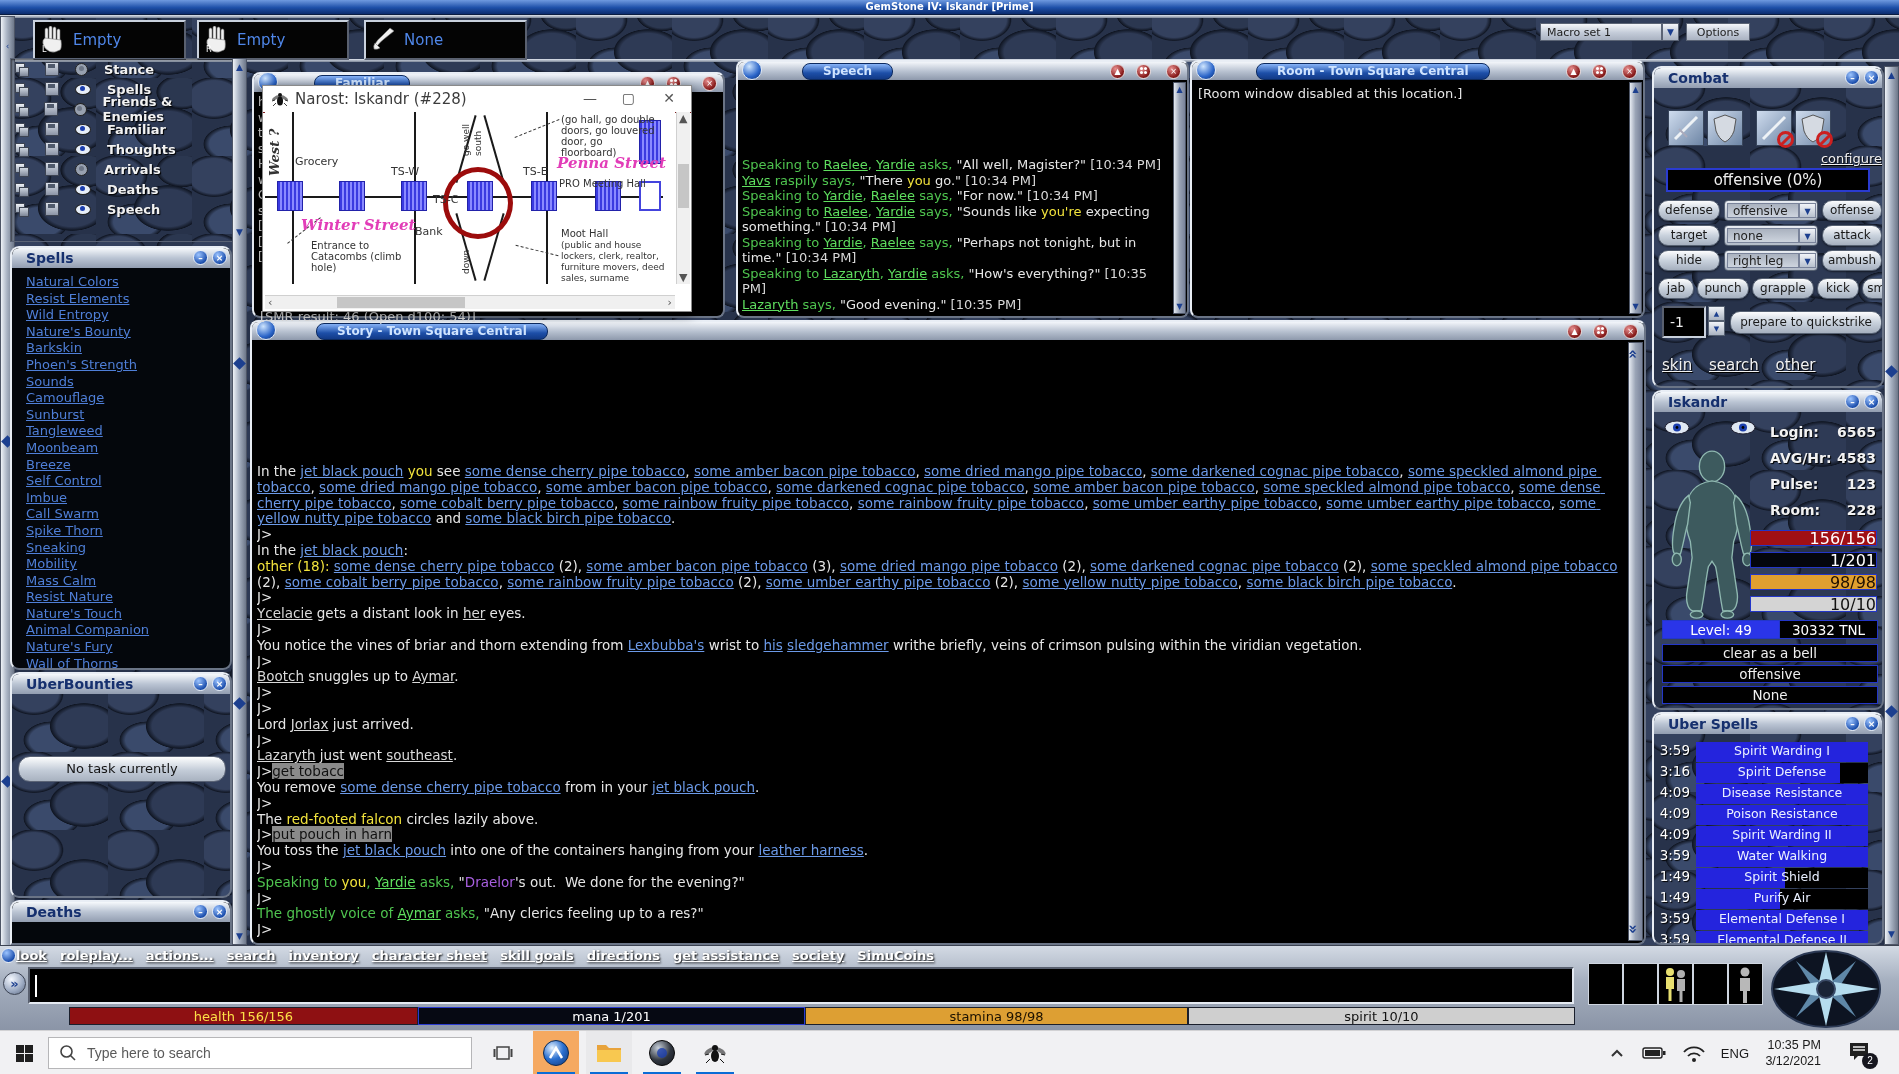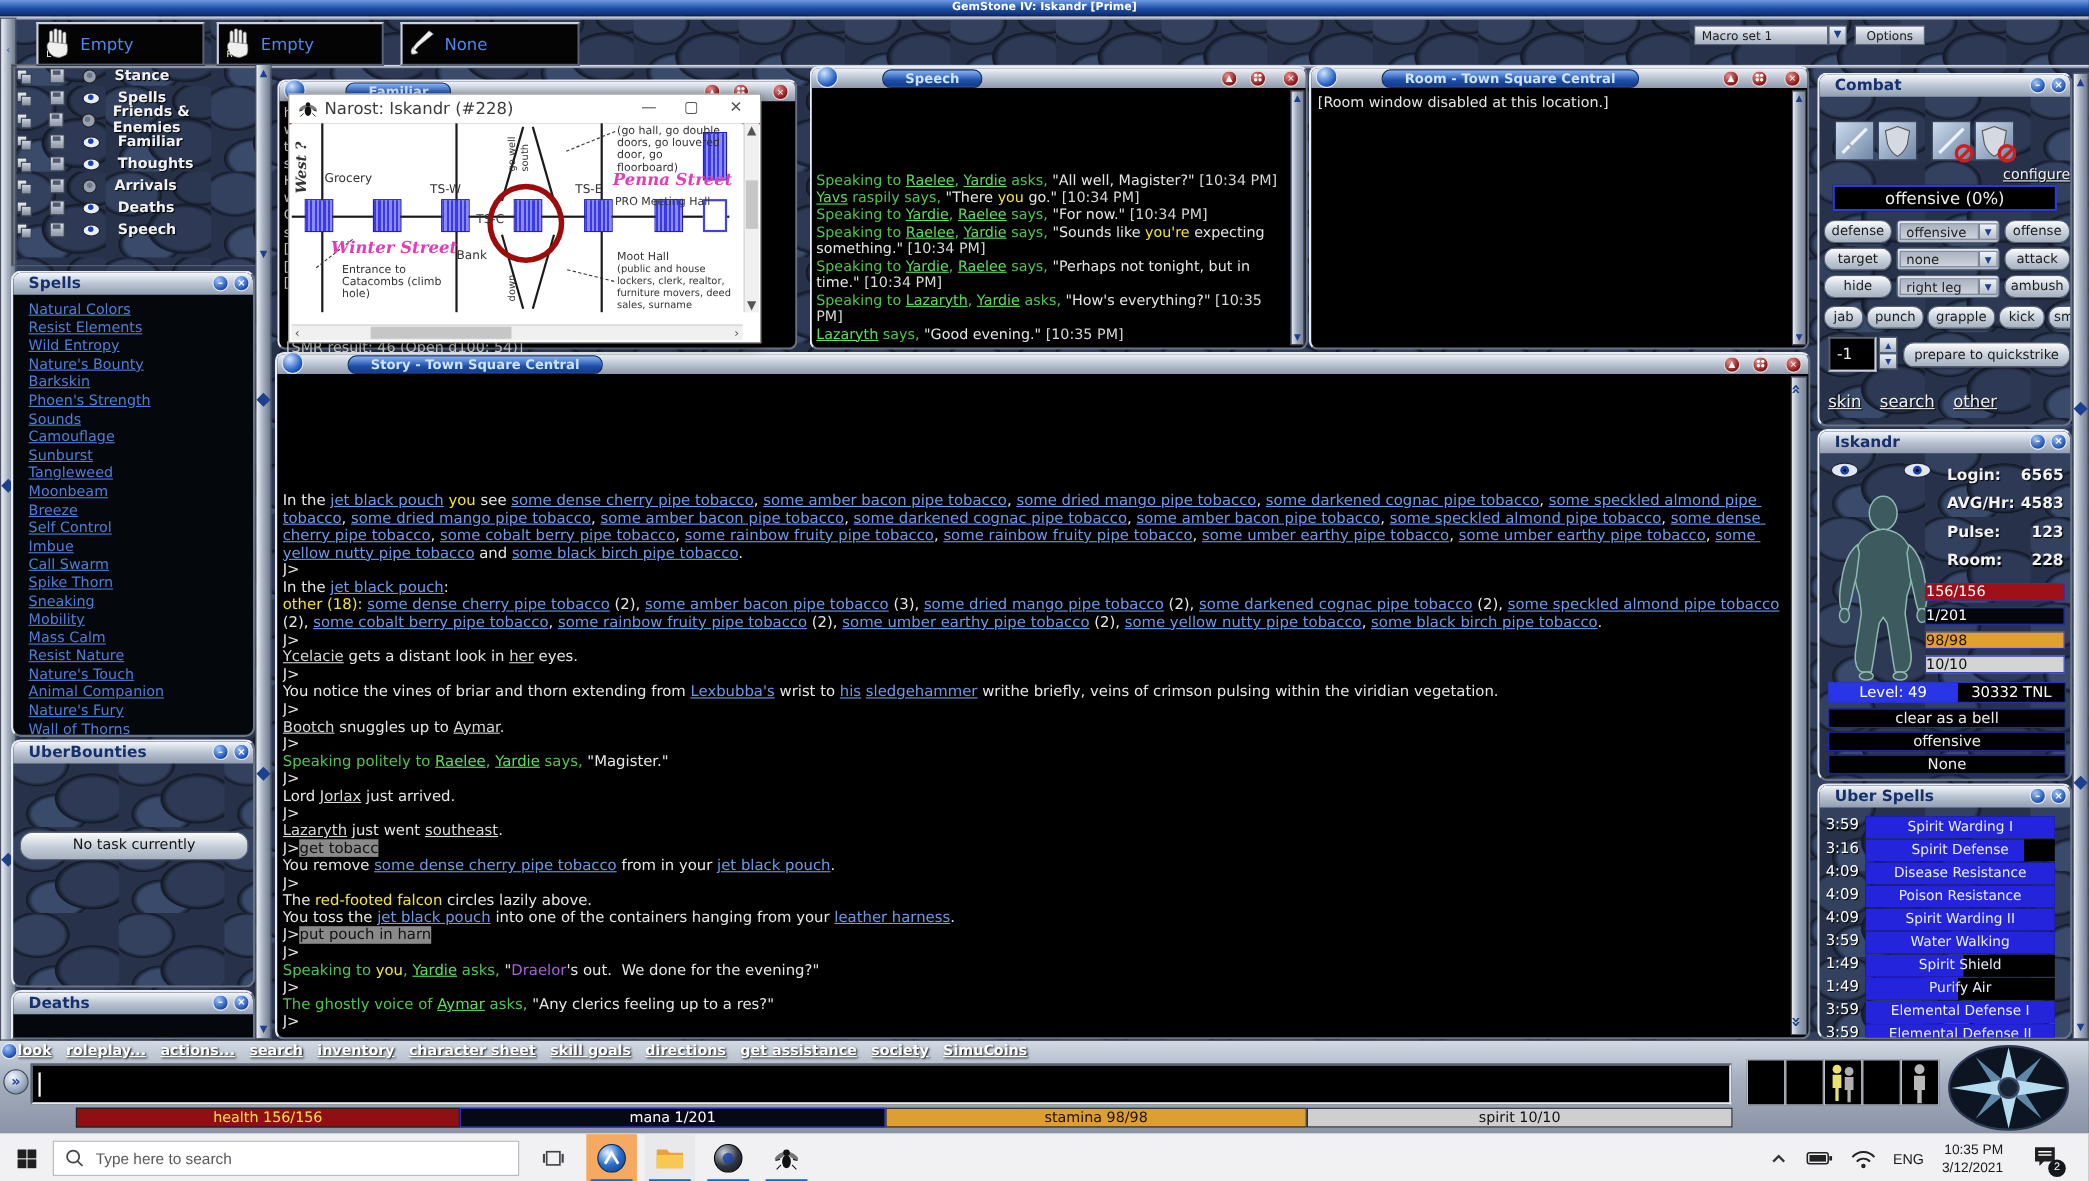--- a/index.html
+++ b/index.html
@@ -123,21 +123,21 @@
     color:#eee;font-size:14px;line-height:28px;padding-left:6px;box-sizing:border-box;}
   .spin-ud{position:absolute;left:54px;top:238px;width:17px;height:32px;}
   .spin-ud div{height:15px;background:linear-gradient(180deg,#f0f3f8,#aab3c2);border:1px solid #566172;
     color:#1c3f8f;font-size:7px;text-align:center;line-height:14px;box-sizing:border-box;}
   .combat-links{position:absolute;left:8px;top:288px;color:#f2f2f2;font-size:15px;text-shadow:1px 1px 1px #000;}
   .combat-links span{text-decoration:underline;margin-right:12px;}
   
   .stat-row{position:absolute;left:116px;width:106px;height:24px;color:#f2f2f2;font-size:14px;font-weight:bold;text-shadow:1px 1px 1px #000;}
   .stat-row .v{position:absolute;right:0;top:0;}
   .vbar{position:absolute;left:96px;width:127px;height:16px;border:1px solid #2336c8;
-    font-size:13px;text-align:left;line-height:15px;box-sizing:border-box;}
+    font-size:16px;text-align:right;line-height:15px;box-sizing:border-box;}
   .lvl-left{position:absolute;left:8px;width:118px;height:19px;background:#2a35e8;color:#fff;font-size:13.5px;text-align:center;line-height:18px;border:1px solid #2336c8;box-sizing:border-box;}
   .lvl-right{position:absolute;left:126px;width:98px;height:19px;background:#000;color:#fff;font-size:13.5px;text-align:center;line-height:18px;border:1px solid #2336c8;border-left:none;box-sizing:border-box;}
   .info-bar{position:absolute;left:8px;width:216px;height:18px;background:#000;border:1px solid #2336c8;
     color:#efefef;font-size:13.5px;text-align:center;line-height:16px;box-sizing:border-box;}
   
   .uber-row{position:absolute;left:0;width:228px;height:17px;}
   .uber-row .t{position:absolute;left:2px;width:34px;color:#fff;font-size:13.5px;text-align:right;text-shadow:1px 1px 1px #000;}
   .uber-bar{position:absolute;left:42px;top:0;width:172px;height:20px;background:#000;}
   .uber-fill{position:absolute;left:0;top:0;height:100%;background:#2424dd;}
   .uber-name{position:absolute;left:0;top:1px;width:100%;text-align:center;color:#eaf0ff;font-size:12.5px;}
@@ -523,31 +523,30 @@
       <div class="tl"><span class="s-w">J&gt;</span></div>
       <div class="tl"><span class="s-w">In the </span><span class="s-l">jet black pouch</span><span class="s-w">:</span></div>
       <div class="tl"><span class="s-y">other (18):</span><span class="s-w"> </span><span class="s-l">some dense cherry pipe tobacco</span><span class="s-w"> (2), </span><span class="s-l">some amber bacon pipe tobacco</span><span class="s-w"> (3), </span><span class="s-l">some dried mango pipe tobacco</span><span class="s-w"> (2), </span><span class="s-l">some darkened cognac pipe tobacco</span><span class="s-w"> (2), </span><span class="s-l">some speckled almond pipe tobacco</span><span class="s-w"> (2), </span><span class="s-l">some cobalt berry pipe tobacco</span><span class="s-w">, </span><span class="s-l">some rainbow fruity pipe tobacco</span><span class="s-w"> (2), </span><span class="s-l">some umber earthy pipe tobacco</span><span class="s-w"> (2), </span><span class="s-l">some yellow nutty pipe tobacco</span><span class="s-w">, </span><span class="s-l">some black birch pipe tobacco</span><span class="s-w">.</span></div>
       <div class="tl"><span class="s-w">J&gt;</span></div>
       <div class="tl"><span class="s-wl">Ycelacie</span><span class="s-w"> gets a distant look in </span><span class="s-wl">her</span><span class="s-w"> eyes.</span></div>
       <div class="tl"><span class="s-w">J&gt;</span></div>
       <div class="tl"><span class="s-w">You notice the vines of briar and thorn extending from </span><span class="s-l">Lexbubba's</span><span class="s-w"> wrist to </span><span class="s-l">his</span><span class="s-w"> </span><span class="s-l">sledgehammer</span><span class="s-w"> writhe briefly, veins of crimson pulsing within the viridian vegetation.</span></div>
       <div class="tl"><span class="s-w">J&gt;</span></div>
       <div class="tl"><span class="s-wl">Bootch</span><span class="s-w"> snuggles up to </span><span class="s-wl">Aymar</span><span class="s-w">.</span></div>
       <div class="tl"><span class="s-w">J&gt;</span></div>
-      <div class="tl"><span class="s-g">Speaking politely to </span><span class="s-gl">Raelee</span><span class="s-g">, </span><span class="s-gl">Yardie</span><span class="s-g"> says, </span><span class="s-w">"Magister."</span></div>
       <div class="tl"><span class="s-w">J&gt;</span></div>
       <div class="tl"><span class="s-w">Lord </span><span class="s-wl">Jorlax</span><span class="s-w"> just arrived.</span></div>
       <div class="tl"><span class="s-w">J&gt;</span></div>
       <div class="tl"><span class="s-wl">Lazaryth</span><span class="s-w"> just went </span><span class="s-wl">southeast</span><span class="s-w">.</span></div>
       <div class="tl"><span class="s-w">J&gt;</span><span class="s-cmd">get tobacc</span></div>
       <div class="tl"><span class="s-w">You remove </span><span class="s-l">some dense cherry pipe tobacco</span><span class="s-w"> from in your </span><span class="s-l">jet black pouch</span><span class="s-w">.</span></div>
       <div class="tl"><span class="s-w">J&gt;</span></div>
       <div class="tl"><span class="s-w">The </span><span class="s-y">red-footed falcon</span><span class="s-w"> circles lazily above.</span></div>
+      <div class="tl"><span class="s-w">J&gt;</span><span class="s-cmd">put pouch in harn</span></div>
       <div class="tl"><span class="s-w">You toss the </span><span class="s-l">jet black pouch</span><span class="s-w"> into one of the containers hanging from your </span><span class="s-l">leather harness</span><span class="s-w">.</span></div>
-      <div class="tl"><span class="s-w">J&gt;</span><span class="s-cmd">put pouch in harn</span></div>
       <div class="tl"><span class="s-w">J&gt;</span></div>
       <div class="tl"><span class="s-g">Speaking to </span><span class="s-y">you</span><span class="s-g">, </span><span class="s-gl">Yardie</span><span class="s-g"> asks, </span><span class="s-w">"</span><span class="s-pl">Draelor</span><span class="s-w">'s out.  We done for the evening?"</span></div>
       <div class="tl"><span class="s-w">J&gt;</span></div>
       <div class="tl"><span class="s-g">The ghostly voice of </span><span class="s-gl">Aymar</span><span class="s-g"> asks, </span><span class="s-w">"Any clerics feeling up to a res?"</span></div>
       <div class="tl"><span class="s-w">J&gt;</span></div>
     </div>
   <div class="scrollbar-v" style="right:1px;top:20px;bottom:2px;width:15px;">
     <span class="chev" style="left:-1px;top:2px;transform:rotate(90deg);">«</span>
     <span class="chev" style="left:-1px;bottom:2px;transform:rotate(90deg);">»</span>
   </div>

